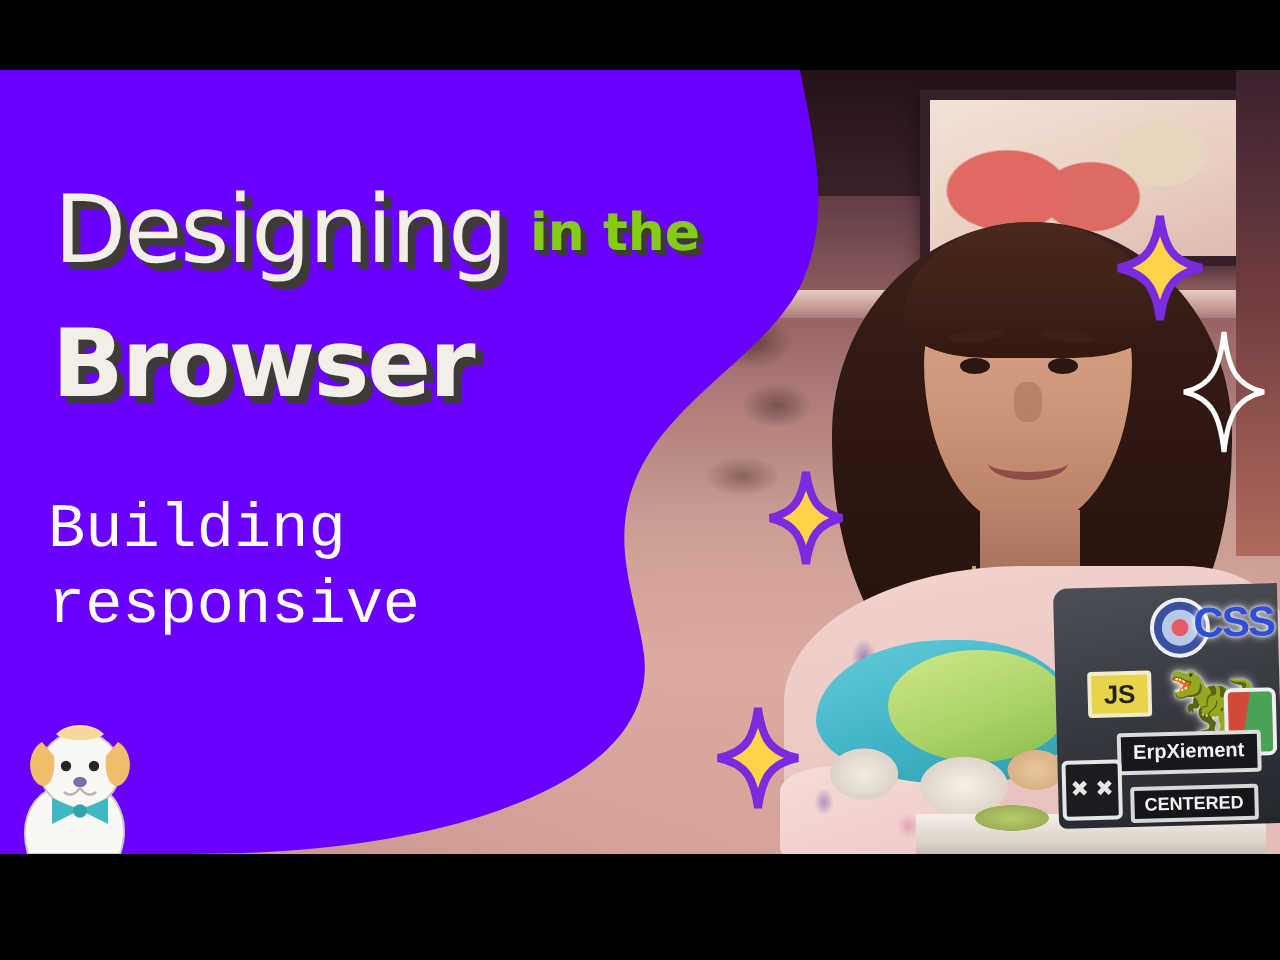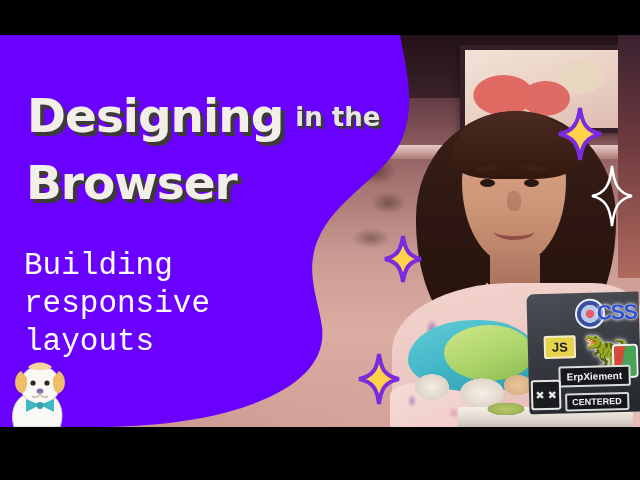--- a/index.html
+++ b/index.html
@@ -262,27 +262,27 @@
   .sparkle { position: absolute; z-index: 30; }
 
   
   #text-block { position: absolute; left: 0; top: 0; z-index: 40; }
   #title-line1 {
     position: absolute; left: 27px; top: 53px;
     white-space: nowrap;
   }
   #word-designing {
     font-family: "DejaVu Sans", sans-serif;
-    font-size: 47px; font-weight: bold; color: #f2efe8;
+    font-size: 47px; font-weight: normal; color: #f2efe8;
     text-shadow: 3px 3px 0 #3e3a3a, 4px 4px 0 #3e3a3a;
     letter-spacing: -1px;
   }
   #word-inthe {
     font-family: "DejaVu Sans", sans-serif;
-    font-size: 26px; font-weight: bold; color: #e5e5e5;
+    font-size: 26px; font-weight: bold; color: #84cc16;
     text-shadow: 2px 2px 0 #3e3a3a, 3px 3px 0 #3e3a3a;
     margin-left: 12px;
     vertical-align: 6px;
   }
   #title-line2 {
     position: absolute; left: 26px; top: 120px;
     font-family: "DejaVu Sans", sans-serif;
     font-size: 47px; font-weight: bold; color: #f2efe8;
     text-shadow: 3px 3px 0 #3e3a3a, 4px 4px 0 #3e3a3a;
     letter-spacing: -1px;
@@ -384,21 +384,20 @@
     </svg>
 
     <div id="text-block">
       <div id="title-line1">
         <span id="word-designing">Designing</span><span id="word-inthe">in the</span>
       </div>
       <div id="title-line2">Browser</div>
 
       <div id="subtitle">
         <span class="sub-line">Building responsive</span>
-        <span class="sub-line">layouts</span>
       </div>
     </div>
 
     <svg id="dog-logo" viewBox="0 0 74 72">
 
       <path d="M10,72 C6,58 10,46 20,40 C30,34 48,36 54,46 C60,56 58,66 56,72 Z" fill="#FAF8F4" stroke="#CFC8BE" stroke-width="1"></path>
 
       <ellipse cx="36" cy="30" rx="20" ry="19" fill="#FAF8F4" stroke="#CFC8BE" stroke-width="1"></ellipse>
 
       <path d="M17,16 C10,20 9,32 15,37 C21,41 24,32 23,23 Z" fill="#F0BE6B"></path>

